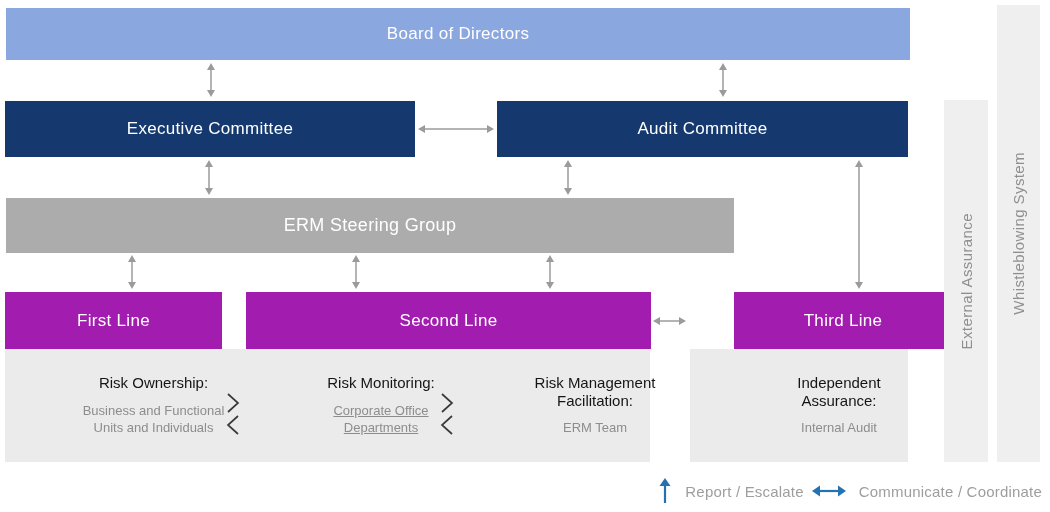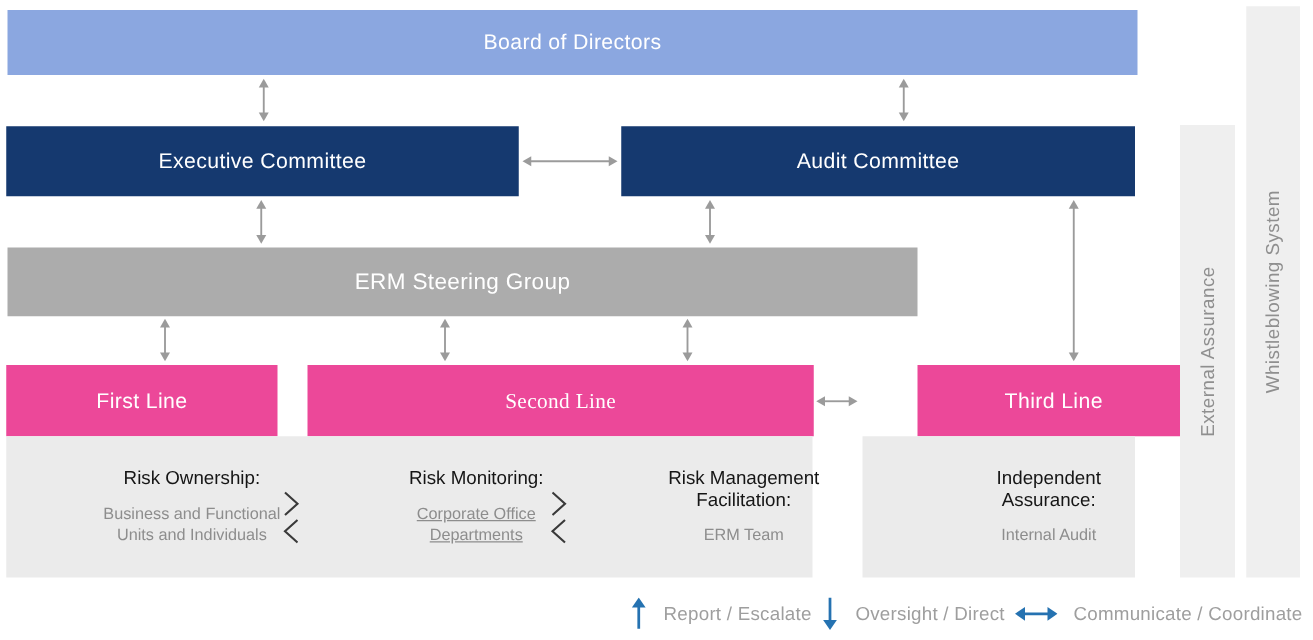--- a/index.html
+++ b/index.html
@@ -9,23 +9,23 @@
   }
   .box{
     position:absolute;display:flex;align-items:center;justify-content:center;
     color:#ffffff;font-size:17px;font-weight:500;letter-spacing:.3px;text-align:center;
   }
   .box-board{left:6px;top:8px;width:904px;height:52px;background:#8BA7E0;}
   .box-committee{background:#15396F;top:101px;height:56px;}
   .box-exec{left:5px;width:410px;}
   .box-audit{left:497px;width:411px;}
   .box-erm{left:6px;top:198px;width:728px;height:55px;background:#ACACAC;font-size:18px;}
-  .box-line{background:#ec4899;top:292px;height:57px;}
+  .box-line{background:#a21caf;top:292px;height:57px;}
   .box-first{left:5px;width:217px;}
-  .box-second{left:246px;width:405px;font-family:Liberation Serif, serif;}
+  .box-second{left:246px;width:405px;}
   .box-third{left:690px;width:218px;margin-left:44px;}
   .panel{position:absolute;top:349px;height:113px;background:#EBEBEB;}
   .panel-left{left:5px;width:645px;}
   .panel-third{left:690px;width:218px;}
   .col{
     position:absolute;top:349px;height:113px;display:flex;flex-direction:column;
     align-items:center;justify-content:center;gap:11px;text-align:center;padding-left:40px;
   }
   .col-1{left:5px;width:217px;}
   .col-2{left:251px;width:180px;}
@@ -173,27 +173,20 @@
 
   <div class="legend">
     <div class="legend-item">
       <svg width="14" height="26" viewBox="0 0 14 26">
         <line x1="7" y1="6" x2="7" y2="25" stroke="#2572B1" stroke-width="2.2"></line>
         <polygon points="7,0 1.5,8 12.5,8" fill="#2572B1"></polygon>
       </svg>
       <span class="lbl">Report / Escalate</span>
     </div>
     <div class="legend-item">
-      <svg width="14" height="26" viewBox="0 0 14 26">
-        <line x1="7" y1="0" x2="7" y2="20" stroke="#2572B1" stroke-width="2.2"></line>
-        <polygon points="7,26 1.5,18 12.5,18" fill="#2572B1"></polygon>
-      </svg>
-      <span class="lbl">Oversight / Direct</span>
-    </div>
-    <div class="legend-item">
       <svg width="34" height="14" viewBox="0 0 34 14">
         <line x1="6" y1="7" x2="28" y2="7" stroke="#2572B1" stroke-width="2.2"></line>
         <polygon points="0,7 8,1.5 8,12.5" fill="#2572B1"></polygon>
         <polygon points="34,7 26,1.5 26,12.5" fill="#2572B1"></polygon>
       </svg>
       <span class="lbl">Communicate / Coordinate</span>
     </div>
   </div>
 
 </div>

